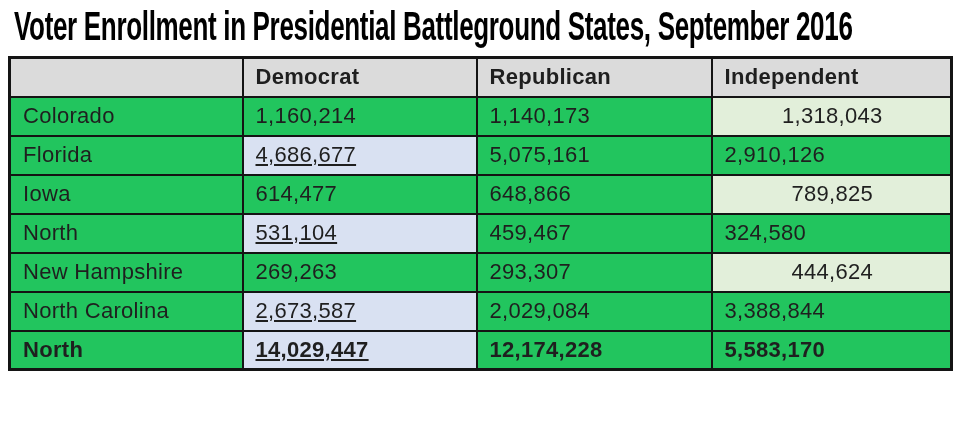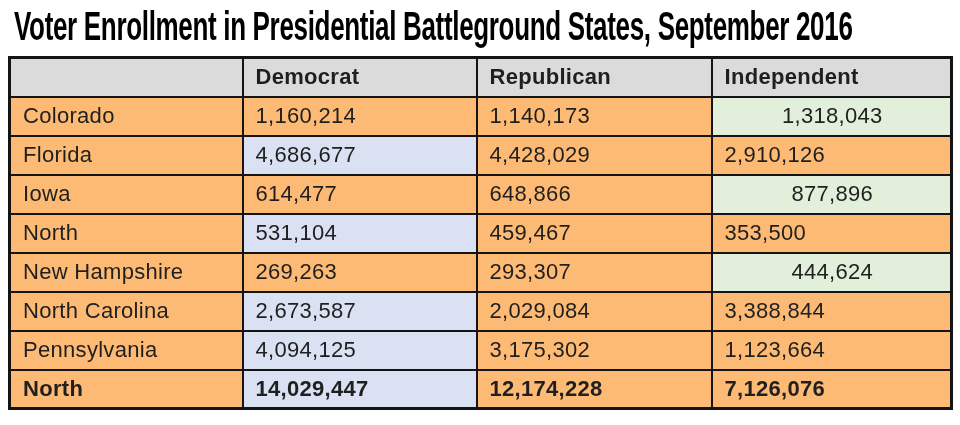--- a/index.html
+++ b/index.html
@@ -52,22 +52,22 @@
     text-align:left;
     vertical-align:middle;
     white-space:nowrap;
     overflow:hidden;
     letter-spacing:0.3px;
   }
   .enroll thead th{
     background:var(--header-bg);
     font-weight:700;
   }
-  .enroll td{background:#fdba74;font-weight:400;}
-  .enroll td.hl-dem{background:var(--hl-dem);}
+  .enroll td{background:#22c55e;font-weight:400;}
+  .enroll td.hl-dem{background:var(--hl-dem);text-decoration:underline;}
   .enroll td.hl-ind{background:var(--hl-ind);text-align:center;}
   .enroll tr.total-row td{font-weight:700;}
 </style>
 </head>
 <body>
 
 <h1 class="page-title">
   <span class="title-text">Voter Enrollment in Presidential Battleground States, September 2016</span>
 </h1>
 
@@ -90,59 +90,53 @@
   <tr>
     <td>Colorado</td>
     <td>1,160,214</td>
     <td>1,140,173</td>
     <td class="hl-ind">1,318,043</td>
   </tr>
 
   <tr>
     <td>Florida</td>
     <td class="hl-dem">4,686,677</td>
-    <td>4,428,029</td>
+    <td>5,075,161</td>
     <td>2,910,126</td>
   </tr>
 
   <tr>
     <td>Iowa</td>
     <td>614,477</td>
     <td>648,866</td>
-    <td class="hl-ind">877,896</td>
+    <td class="hl-ind">789,825</td>
   </tr>
 
   <tr>
     <td>North</td>
     <td class="hl-dem">531,104</td>
     <td>459,467</td>
-    <td>353,500</td>
+    <td>324,580</td>
   </tr>
 
   <tr>
     <td>New Hampshire</td>
     <td>269,263</td>
     <td>293,307</td>
     <td class="hl-ind">444,624</td>
   </tr>
 
   <tr>
     <td>North Carolina</td>
     <td class="hl-dem">2,673,587</td>
     <td>2,029,084</td>
     <td>3,388,844</td>
   </tr>
 
-  <tr>
-    <td>Pennsylvania</td>
-    <td class="hl-dem">4,094,125</td>
-    <td>3,175,302</td>
-    <td>1,123,664</td>
-  </tr>
 
   <tr class="total-row">
     <td>North</td>
     <td class="hl-dem">14,029,447</td>
     <td>12,174,228</td>
-    <td>7,126,076</td>
+    <td>5,583,170</td>
   </tr>
 </tbody>
 </table>
 
 </body></html>

